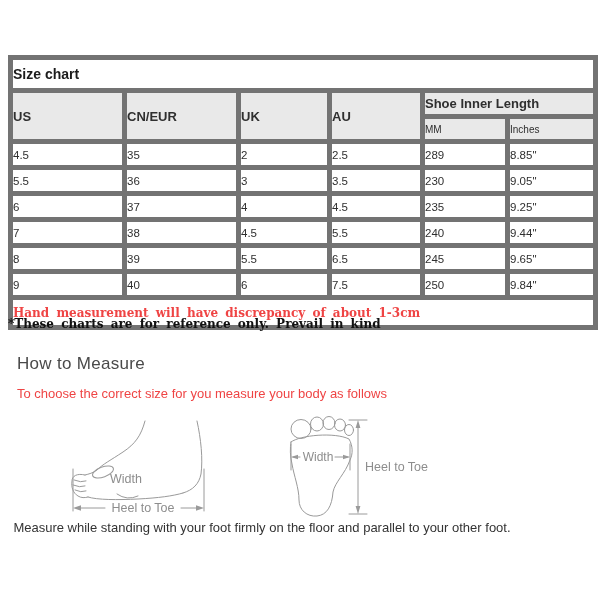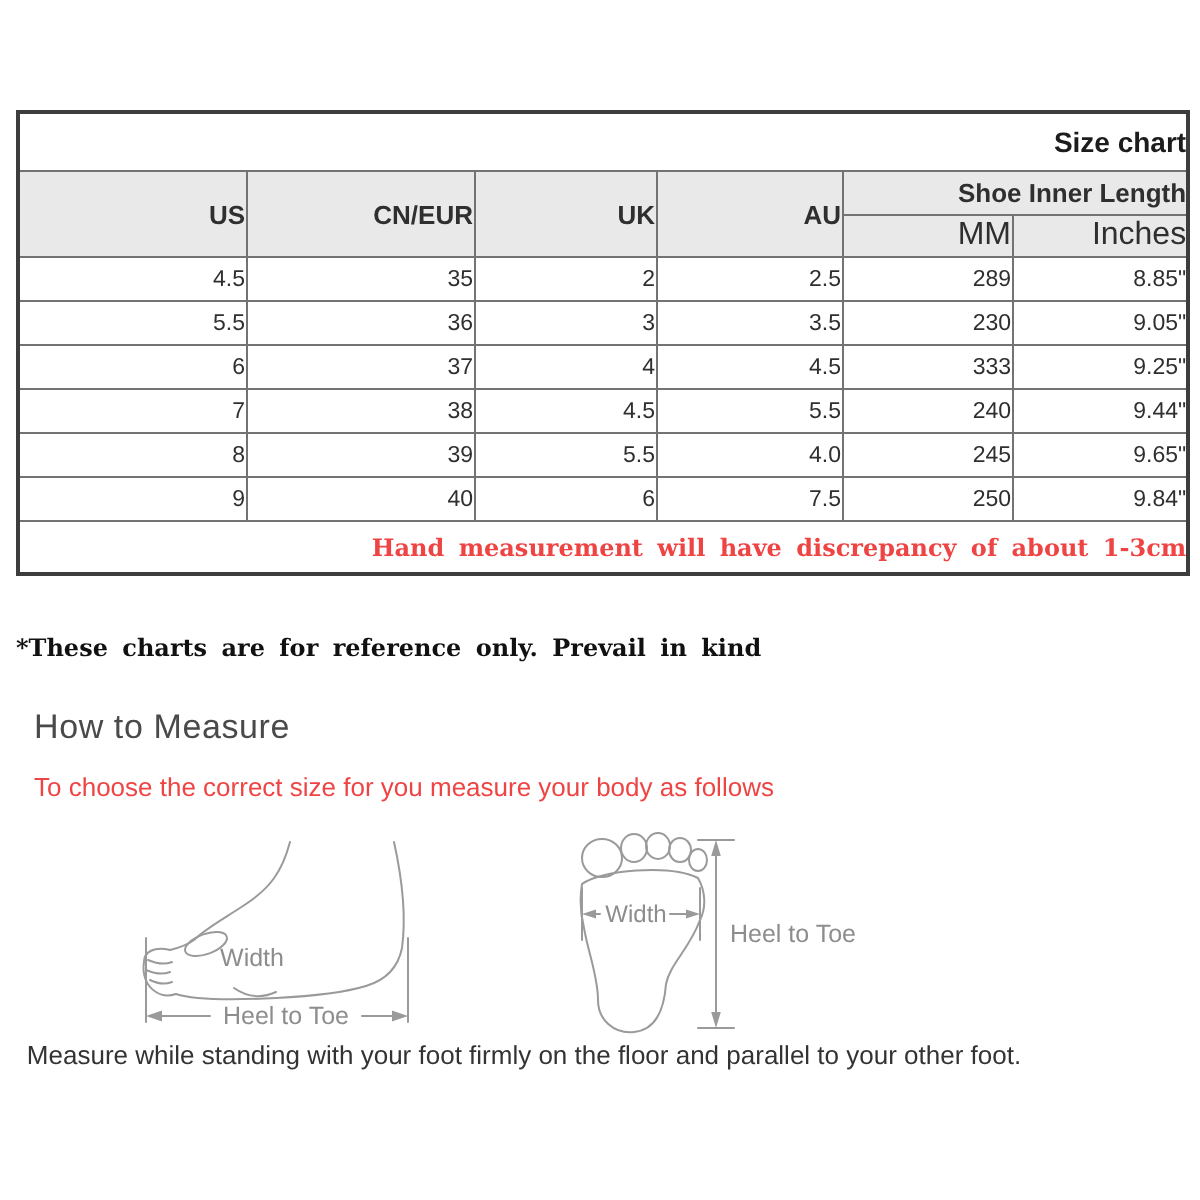--- a/index.html
+++ b/index.html
@@ -6,27 +6,27 @@
   body { width:600px; height:600px; font-family:"Liberation Sans", sans-serif; }
   .page { position:relative; width:600px; height:600px; overflow:hidden; background:#ffffff; }
 
   
   table.size-table {
     position:absolute; left:8px; top:55px; width:585px;
     border-collapse:collapse; table-layout:fixed;
     border:2px solid #3d3d3d;
   }
   table.size-table td {
-    border:1px solid #737373; text-align:right; vertical-align:middle;
+    border:5px solid #737373; text-align:left; vertical-align:middle;
     padding:0; color:#2f2f2f; overflow:hidden; white-space:nowrap;
   }
   tr.title-row td { height:28px; font-size:14px; font-weight:bold; color:#1c1c1c; background:#ffffff; }
   td.col-hd { background:#e9e9e9; font-size:13px; font-weight:bold; color:#1c1c1c; }
   td.sil-hd { background:#e9e9e9; font-size:13px; font-weight:bold; color:#1c1c1c; height:21px; }
-  td.sub-hd { background:#e9e9e9; font-size:16px; font-weight:normal; color:#2f2f2f; height:20px; }
+  td.sub-hd { background:#e9e9e9; font-size:10px; font-weight:normal; color:#2f2f2f; height:20px; }
   tr.data-row td { height:21px; font-size:11.5px; background:#ffffff; }
   tr.footer-row td {
     height:25px; background:#ffffff;
     font-family:"DejaVu Serif", serif; font-weight:bold; font-size:12px;
     word-spacing:3px; color:#ef4444;
   }
 
   
   .ref-note {
     position:absolute; left:8px; top:317px;
@@ -95,36 +95,36 @@
         <td>3</td>
         <td>3.5</td>
         <td>230</td>
         <td>9.05"</td>
       </tr>
       <tr class="data-row">
         <td>6</td>
         <td>37</td>
         <td>4</td>
         <td>4.5</td>
-        <td>333</td>
+        <td>235</td>
         <td>9.25"</td>
       </tr>
       <tr class="data-row">
         <td>7</td>
         <td>38</td>
         <td>4.5</td>
         <td>5.5</td>
         <td>240</td>
         <td>9.44"</td>
       </tr>
       <tr class="data-row">
         <td>8</td>
         <td>39</td>
         <td>5.5</td>
-        <td>4.0</td>
+        <td>6.5</td>
         <td>245</td>
         <td>9.65"</td>
       </tr>
       <tr class="data-row">
         <td>9</td>
         <td>40</td>
         <td>6</td>
         <td>7.5</td>
         <td>250</td>
         <td>9.84"</td>

